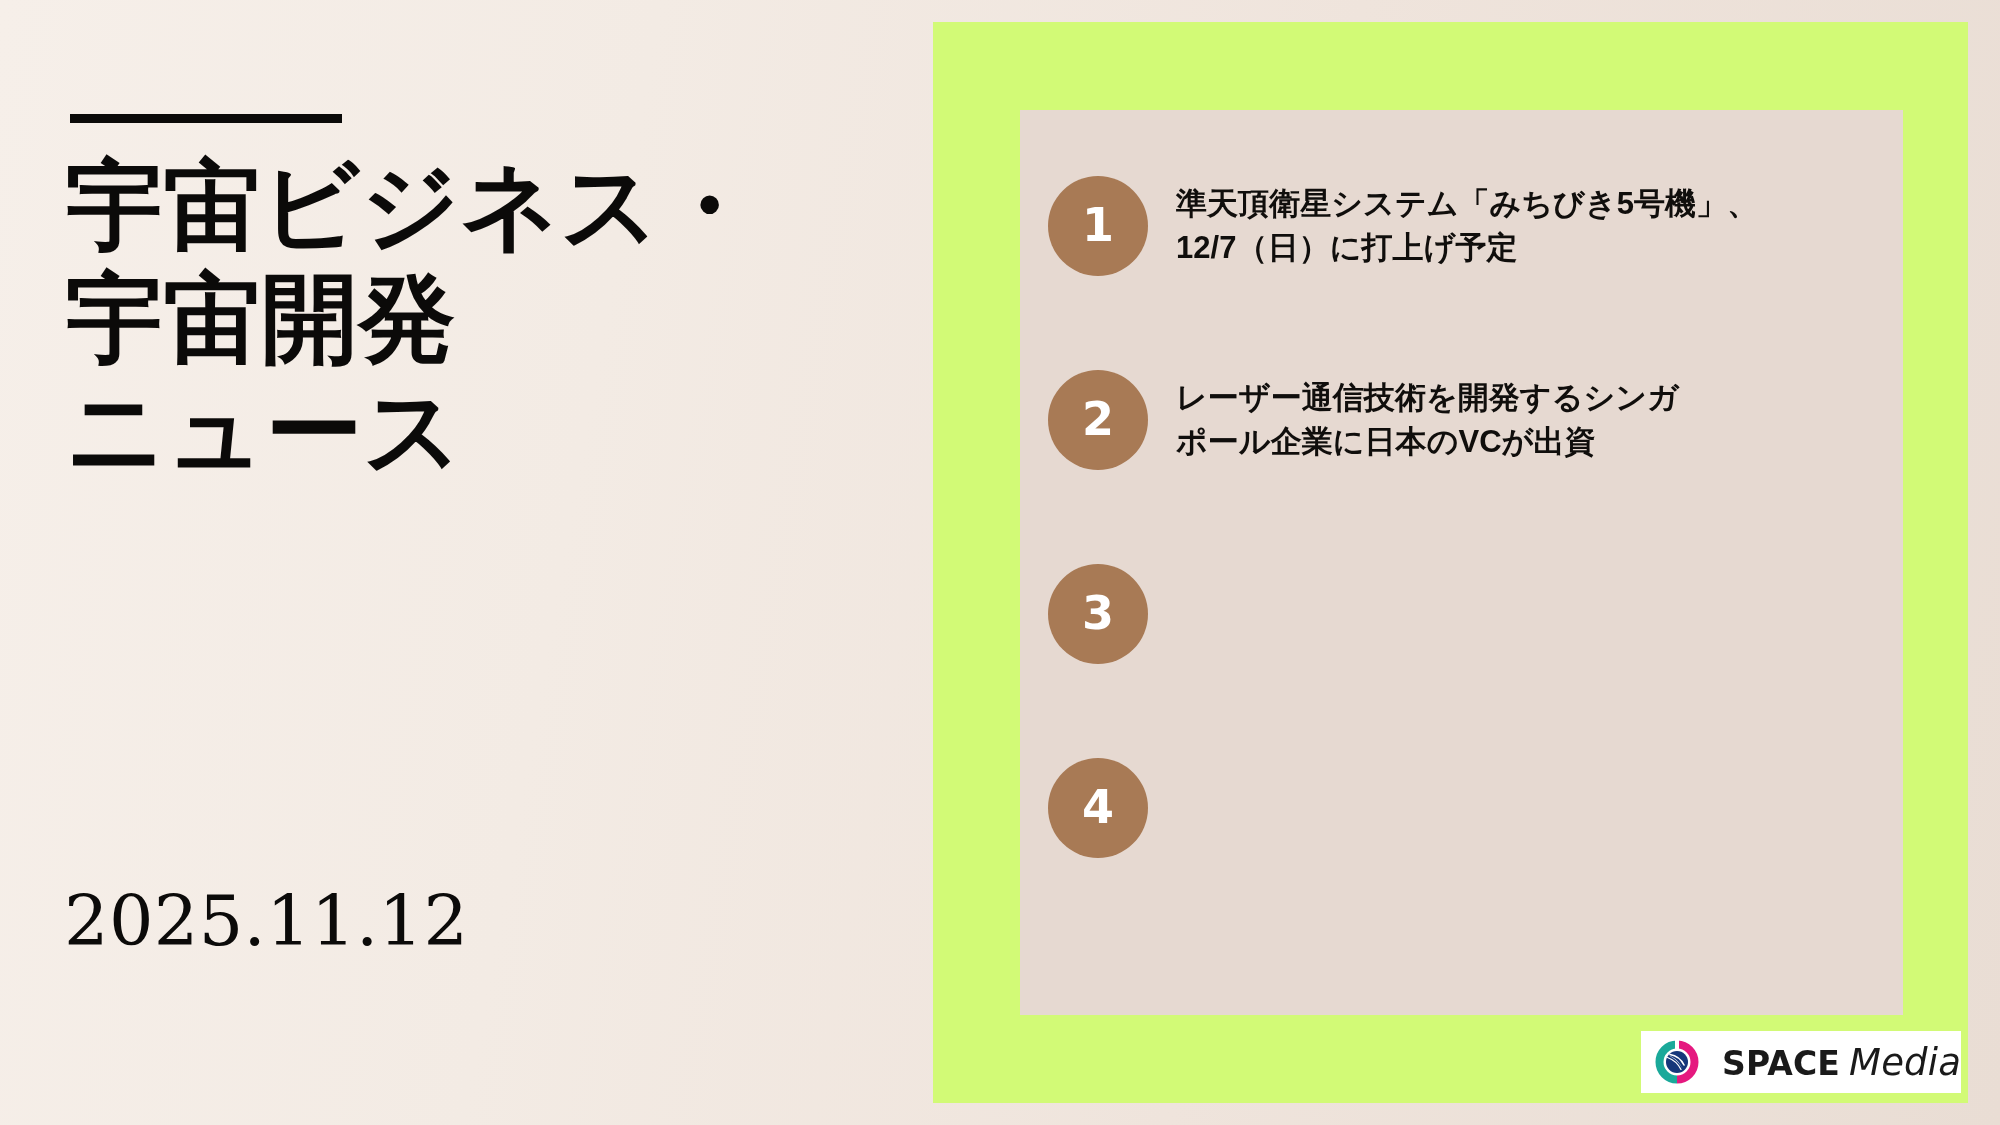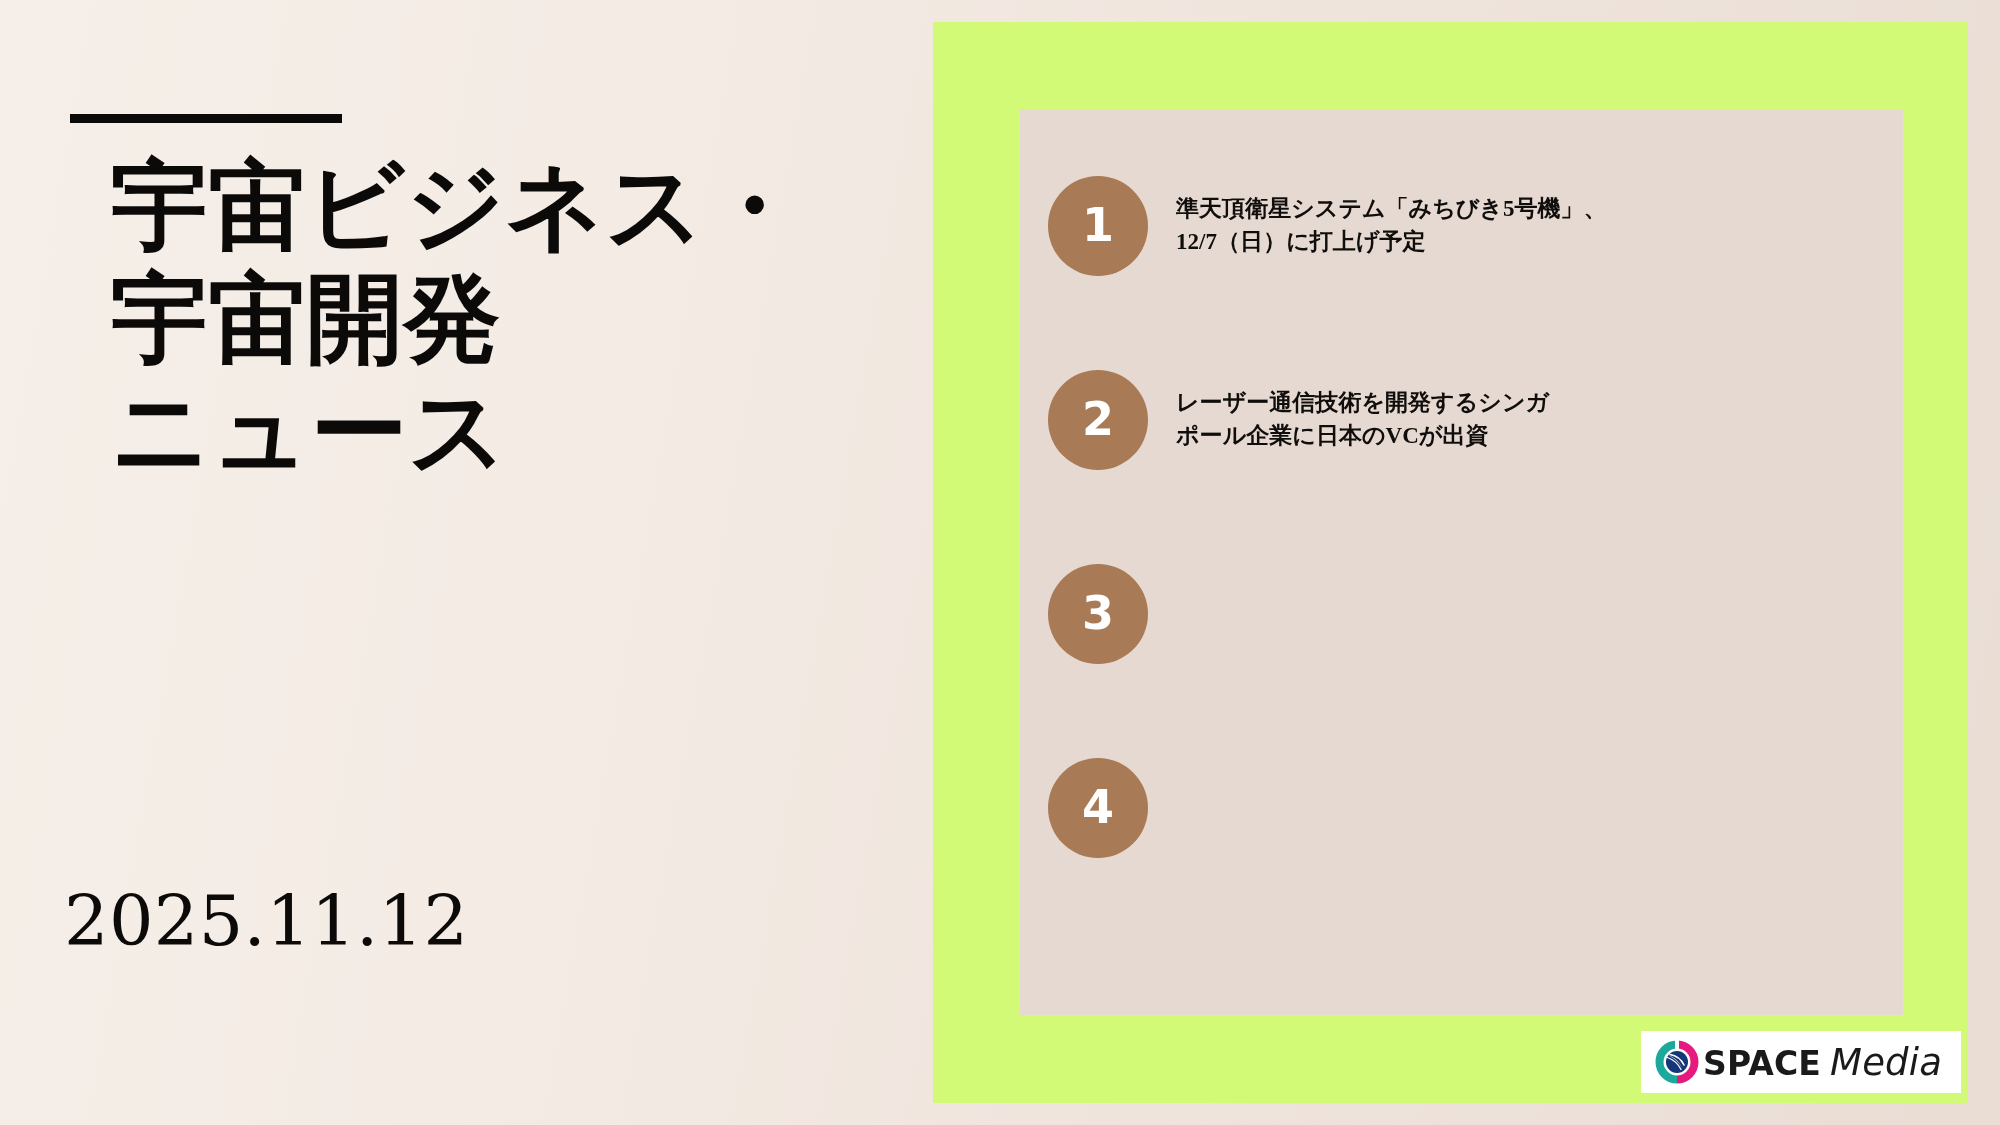--- a/index.html
+++ b/index.html
@@ -37,21 +37,20 @@
     left: 66px;
     top: 150px;
     width: 860px;
     color: #0b0a09;
     font-family: "DejaVu Sans", "Liberation Sans", sans-serif;
     font-weight: 700;
     font-size: 97px;
     line-height: 1.16;
     letter-spacing: 0.005em;
     white-space: pre-line;
-    margin-left: 45px;
   }
   .date-text {
     position: absolute;
     left: 64px;
     top: 880px;
     color: #0b0a09;
     font-family: "DejaVu Serif", "Liberation Serif", serif;
     font-weight: 400;
     font-size: 70px;
     letter-spacing: 0.005em;
@@ -109,23 +108,23 @@
     font-family: "DejaVu Sans", "Liberation Sans", sans-serif;
     font-weight: 700;
     font-size: 46px;
     line-height: 1;
     padding-bottom: 3px;
     box-sizing: border-box;
   }
 
   .news-text {
     color: #100e0c;
-    font-family: Liberation Serif, serif;
-    font-weight: 700;
-    font-size: 23px;
+    font-family: Liberation Sans, sans-serif;
+    font-weight: 700;
+    font-size: 31px;
     line-height: 1.42;
     letter-spacing: 0.002em;
     white-space: pre-line;
     max-width: 660px;
   }
   .news-text.justify {
     white-space: pre-line;
     word-spacing: 0.22em;
   }
 
@@ -134,21 +133,21 @@
     position: absolute;
     left: 1641px;
     top: 1031px;
     width: 320px;
     height: 62px;
     background: #ffffff;
     display: flex;
     align-items: center;
     padding-left: 14px;
     box-sizing: border-box;
-    gap: 4px;
+    gap: 23px;
   }
   .logo-mark {
     flex: 0 0 auto;
     width: 44px;
     height: 44px;
     position: relative;
   }
   .logo-word {
     display: flex;
     align-items: baseline;

